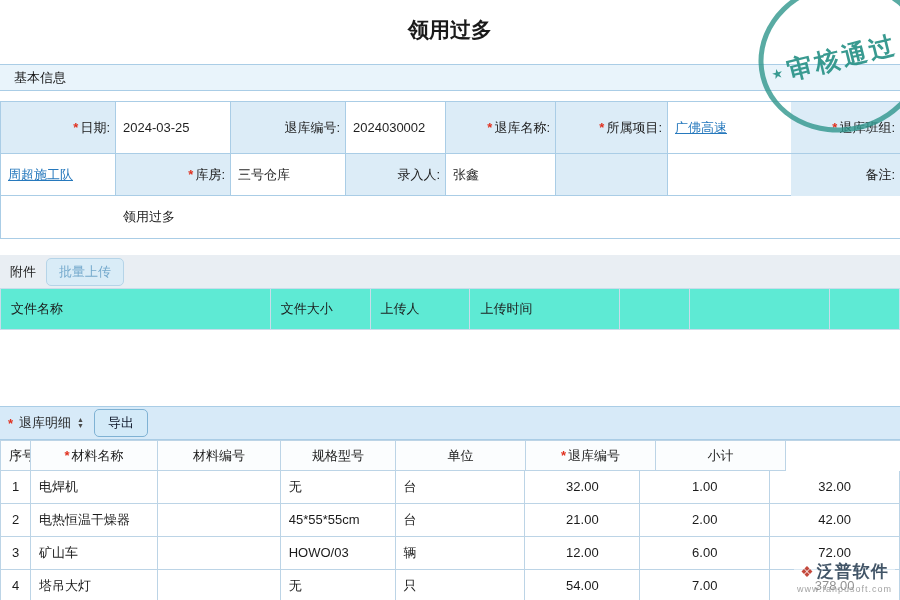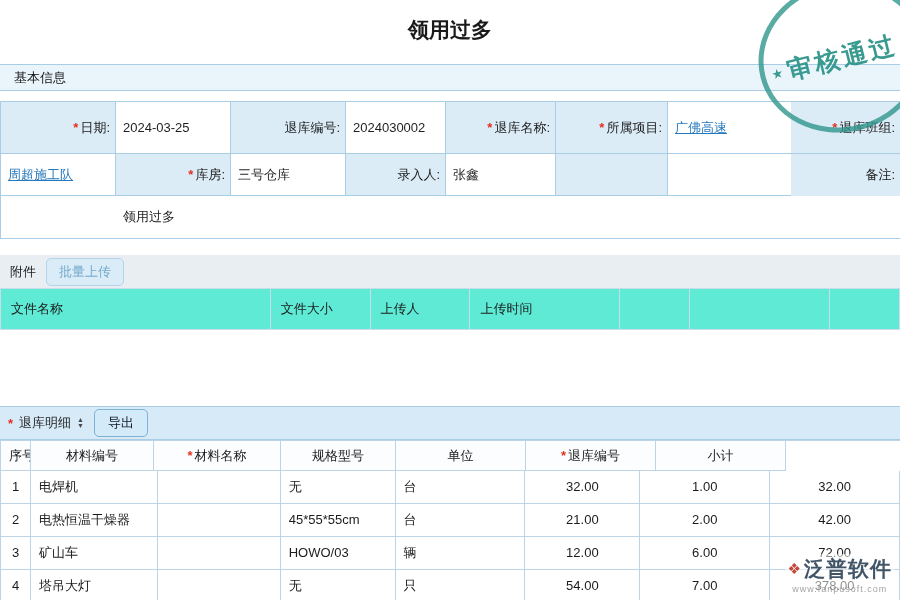--- a/index.html
+++ b/index.html
@@ -79,21 +79,21 @@
   .dcell {
     border-right:1px solid #bcd4e6; border-bottom:1px solid #bcd4e6;
     padding:0 8px; display:block; height:33px; line-height:32px;
     overflow:hidden; white-space:nowrap; background:#fff; color:#1b1b1b;
   }
   .dcell.head { height:30px; line-height:29px; background:#fbfdfe; }
   
   .watermark { position:absolute; right:5px; bottom:5px; text-align:center; z-index:10; opacity:.92; background:rgba(255,255,255,.55); padding:1px 3px; }
   .wm-top { display:flex; align-items:center; justify-content:center; gap:3px; }
   .wm-mark { color:#c0392b; font-size:15px; }
-  .wm-brand { color:#33475b; font-size:21px; font-weight:bold; letter-spacing:1px; }
+  .wm-brand { color:#33475b; font-size:17px; font-weight:bold; letter-spacing:1px; }
   .wm-url { font-size:9px; color:#9a9a9a; letter-spacing:1px; margin-top:1px; }
 </style>
 </head>
 <body>
 
 <div class="page-title">领用过多</div>
 
 <div class="stamp">
   <div class="stamp-inner">
     <span class="stamp-star">★</span>
@@ -173,22 +173,22 @@
   <span class="sort-icon">
       <span>▲</span>
       <span>▼</span>
     </span>
   <button class="btn-export">导出</button>
 </div>
 
 <div class="detail-table">
   <div class="dhead" id="detail-head-row">
       <div class="dcell head" style="width: 30px; text-align: right;"><span>序号</span></div>
+      <div class="dcell head" style="width: 127px; text-align: center;"><span class="req">*</span><span>材料名称</span></div>
       <div class="dcell head" style="width: 123px; text-align: center;"><span>材料编号</span></div>
-      <div class="dcell head" style="width: 127px; text-align: center;"><span class="req">*</span><span>材料名称</span></div>
       <div class="dcell head" style="width: 115px; text-align: center;"><span>规格型号</span></div>
       <div class="dcell head" style="width: 130px; text-align: center;"><span>单位</span></div>
       <div class="dcell head" style="width: 130px; text-align: center;"><span class="req">*</span><span>退库编号</span></div>
       <div class="dcell head" style="width: 130px; text-align: center;"><span>小计</span></div>
     </div>
   <div id="detail-body">
       <div class="drow">
         <div class="dcell" style="width: 30px; text-align: center;">1</div>
         <div class="dcell" style="width: 127px; text-align: left;">电焊机</div>
         <div class="dcell" style="width: 123px; text-align: left;"></div>

